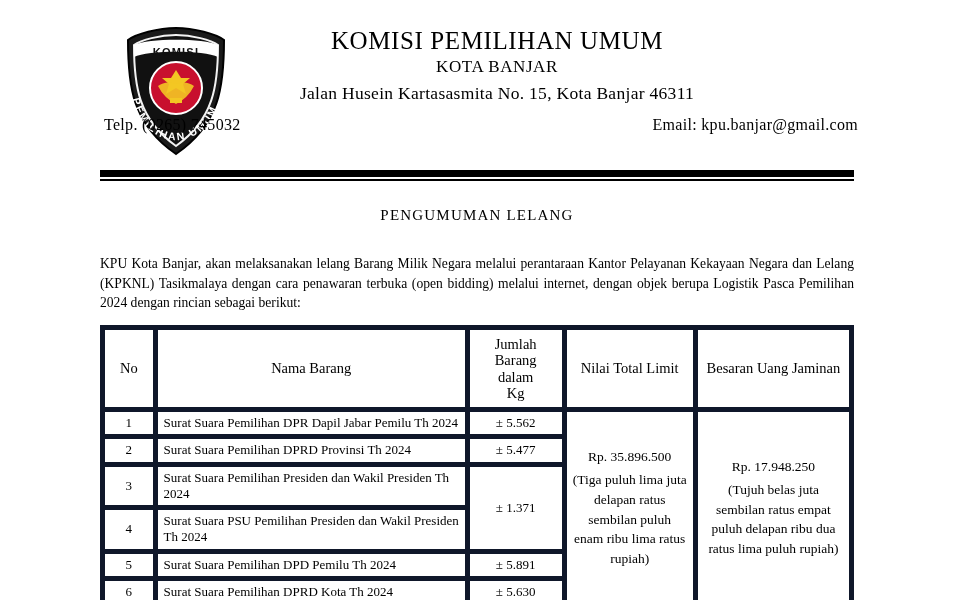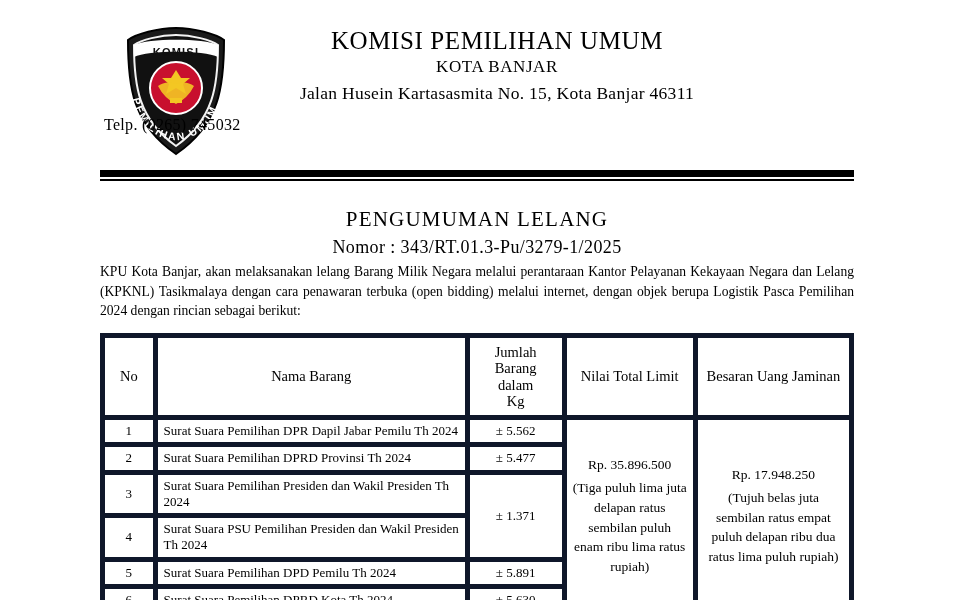--- a/index.html
+++ b/index.html
@@ -91,32 +91,32 @@
     background: #000;
     margin-top: 2px;
   }
 
   
   .title-block {
     text-align: center;
     margin-top: 26px;
   }
   .doc-title {
-    font-size: 21px;
+    font-size: 15px;
     letter-spacing: 1.2px;
   }
   .doc-number {
     font-size: 18px;
     margin-top: 5px;
     letter-spacing: 0.4px;
   }
 
   
   .intro {
-    margin: 4px 22px 0 22px;
+    margin: 30px 22px 0 22px;
     font-size: 13.6px;
     line-height: 1.45;
     text-align: justify;
   }
 
   
   table.items {
     margin: 12px 22px 0 22px;
     border-collapse: collapse;
     width: calc(100% - 44px);
@@ -183,31 +183,31 @@
     </div>
 
     <div class="head-text">
       <div class="head-line1">KOMISI PEMILIHAN UMUM</div>
       <div class="head-line2">KOTA BANJAR</div>
       <div class="head-addr">Jalan Husein Kartasasmita No. 15,  Kota Banjar 46311</div>
     </div>
 
     <div class="contact-row">
       <span class="contact-left">Telp. (0265)  745032</span>
+      <span class="contact-right">Email:  kpu.banjar@gmail.com</span>
     </div>
   </div>
 
   <div class="rule-wrap">
     <div class="rule-thick"></div>
     <div class="rule-thin"></div>
   </div>
 
   <div class="title-block">
     <div class="doc-title">PENGUMUMAN  LELANG</div>
-    <div class="doc-number">Nomor :  343/RT.01.3-Pu/3279-1/2025</div>
   </div>
 
   <p class="intro">KPU Kota Banjar, akan melaksanakan lelang Barang Milik Negara melalui perantaraan Kantor Pelayanan Kekayaan Negara dan Lelang (KPKNL) Tasikmalaya dengan cara penawaran terbuka (open bidding) melalui internet, dengan objek berupa Logistik Pasca Pemilihan 2024 dengan rincian sebagai berikut:</p>
 
   <table class="items">
     <thead>
       <tr>
         <th class="col-no">No</th>
         <th class="col-name">Nama Barang</th>
         <th class="col-qty">

